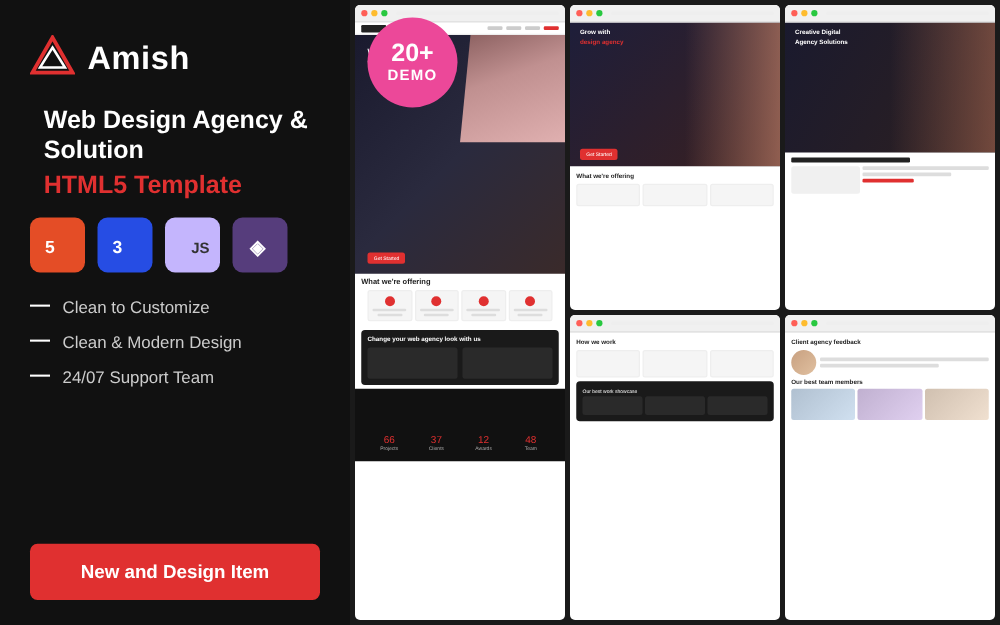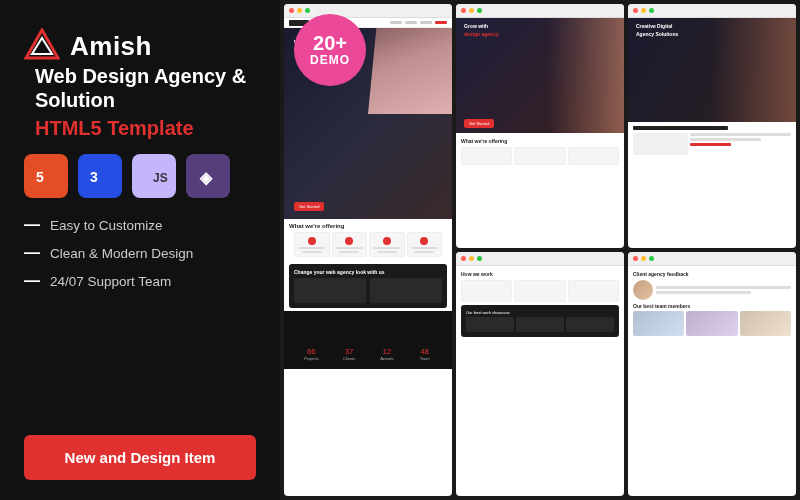--- a/index.html
+++ b/index.html
@@ -21,20 +21,21 @@
       padding: 28px 24px 20px 24px;
       display: flex;
       flex-direction: column;
       gap: 0;
     }
 
     .logo-row {
       display: flex;
       align-items: center;
       gap: 10px;
+      margin-bottom: 20px;
     }
 
     .logo-icon {
       width: 36px;
       height: 36px;
     }
 
     .logo-text {
       color: #fff;
       font-size: 26px;
@@ -392,21 +393,21 @@
     <div class="tech-icon-box tech-bootstrap">
       <svg width="26" height="26" viewBox="0 0 26 26">
           <text x="5" y="20" font-size="16" font-weight="900" fill="white">◈</text>
         </svg>
     </div>
   </div>
 
   <ul class="features-list">
     <li>
       <span class="feature-dash">—</span>
-      <span>Easy to Customize</span>
+      <span>Clean to Customize</span>
     </li>
     <li>
       <span class="feature-dash">—</span>
       <span>Clean &amp; Modern Design</span>
     </li>
     <li>
       <span class="feature-dash">—</span>
       <span>24/07 Support Team</span>
     </li>
   </ul>

